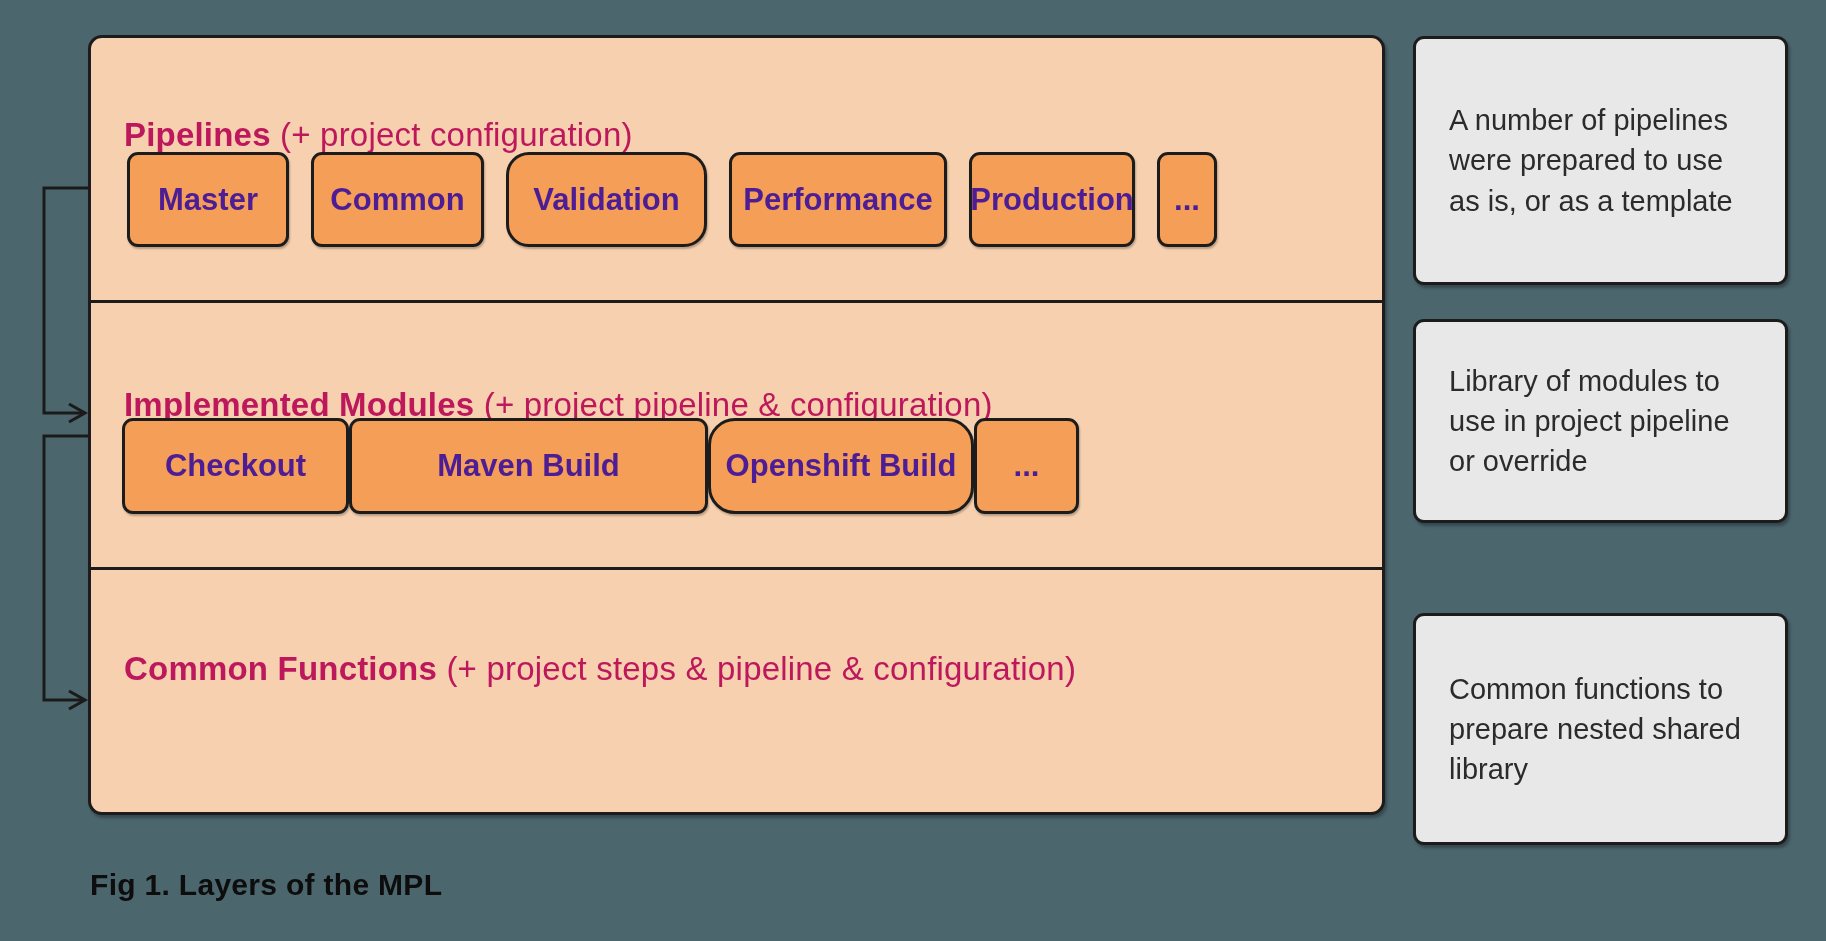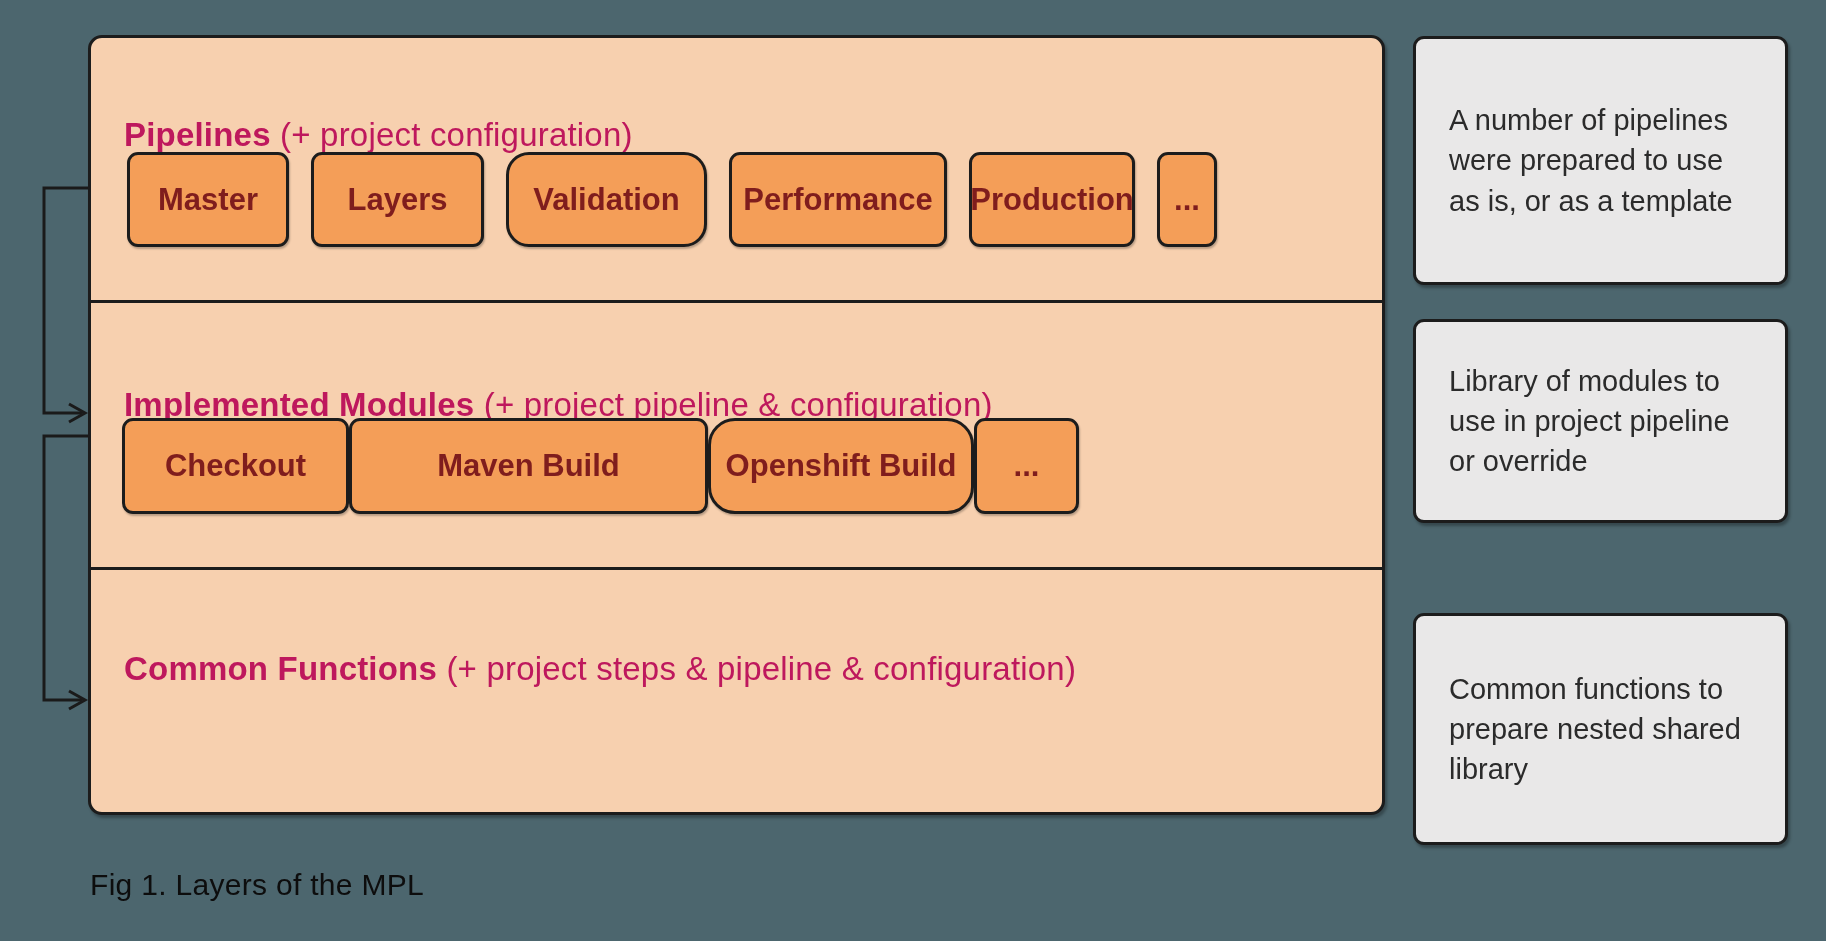--- a/index.html
+++ b/index.html
@@ -38,21 +38,21 @@
     position:absolute;display:flex;align-items:stretch;
   }
   .btn-row.row1{left:36px;top:114px;gap:22px;height:95px;}
   .btn-row.row2{left:31px;top:380px;height:96px;}
 
   .chip{
     background:#F49E58;
     border:3px solid #1C1C1C;border-radius:11px;
     box-sizing:border-box;
     display:flex;align-items:center;justify-content:center;
-    font-weight:700;font-size:31px;color:#7f1d1d;
+    font-weight:700;font-size:31px;color:#4c1d95;
     box-shadow:1px 2px 2px rgba(0,0,0,.25);
   }
   .row1 .chip:nth-child(1){width:162px;}
   .row1 .chip:nth-child(2){width:173px;}
   .row1 .chip:nth-child(3){width:201px;border-radius:23px;}
   .row1 .chip:nth-child(4){width:218px;}
   .row1 .chip:nth-child(5){width:166px;}
   .row1 .chip:nth-child(6){width:60px;}
   .row2 .chip:nth-child(1){width:227px;}
   .row2 .chip:nth-child(2){width:359px;}
@@ -75,21 +75,21 @@
   .note.n2{top:319px;height:204px;}
   .note.n3{top:583px;height:232px;margin-top:30px;}
 
   
   svg.arrows{position:absolute;inset:0;pointer-events:none;}
   svg.arrows path{stroke:#1A1A1A;stroke-width:3;fill:none;}
 
   
   .caption{
     position:absolute;left:90px;top:868px;
-    font-weight:400;font-size:30px;color:#0d0d0d;
+    font-weight:700;font-size:30px;color:#0d0d0d;
     letter-spacing:.3px;
   }
 </style>
 </head>
 <body>
 
 <div class="canvas">
 
   <svg class="arrows" width="1826" height="941" aria-hidden="true">
     <path d="M 89 188 L 44 188 L 44 413 L 82 413"></path>
@@ -100,21 +100,21 @@
 
   <div class="panel">
     <div class="divider d1"></div>
     <div class="divider d2"></div>
 
     <div class="section-header h1">
       <span class="hd-bold">Pipelines</span><span> (+ project configuration)</span>
     </div>
     <div class="btn-row row1">
         <div class="chip">Master</div>
-        <div class="chip">Layers</div>
+        <div class="chip">Common</div>
         <div class="chip">Validation</div>
         <div class="chip">Performance</div>
         <div class="chip">Production</div>
         <div class="chip">...</div>
       </div>
 
     <div class="section-header h2">
       <span class="hd-bold">Implemented Modules</span><span> (+ project pipeline &amp; configuration)</span>
     </div>
     <div class="btn-row row2">

